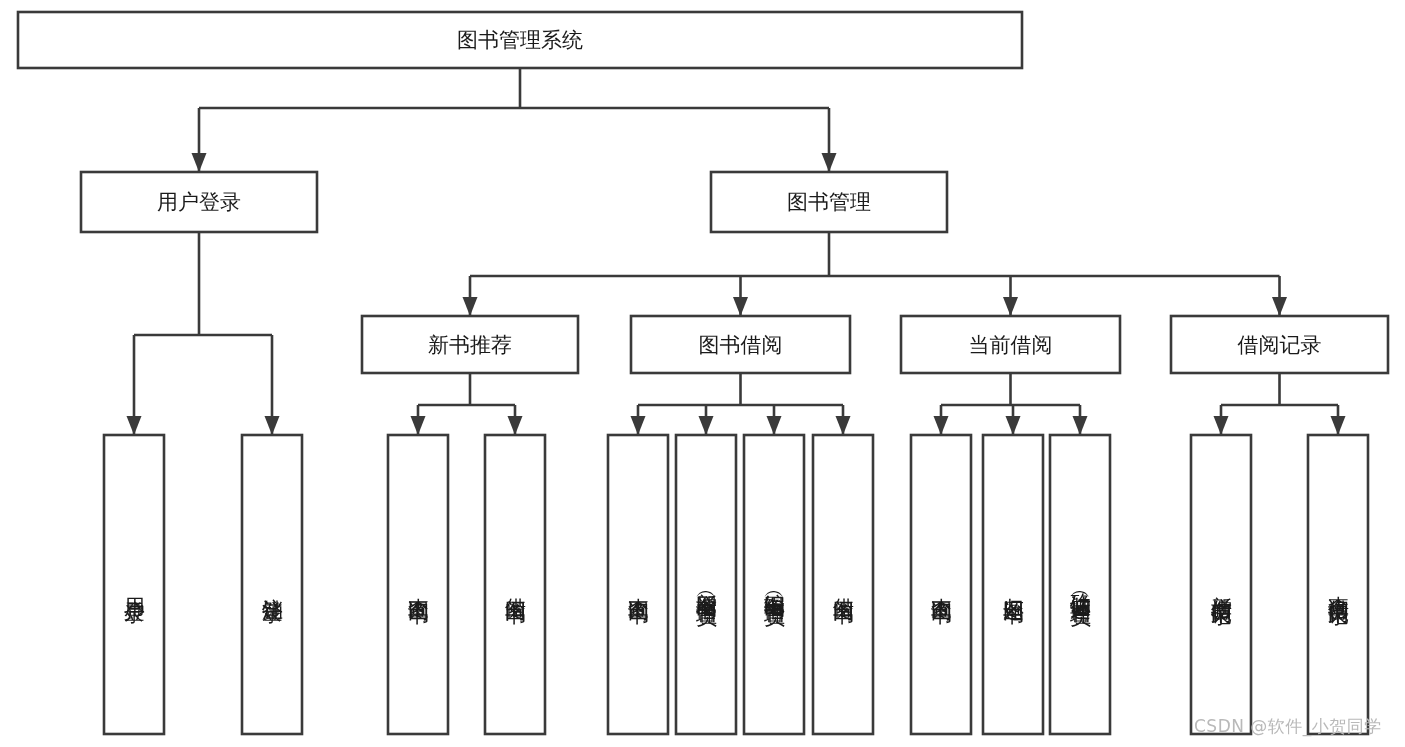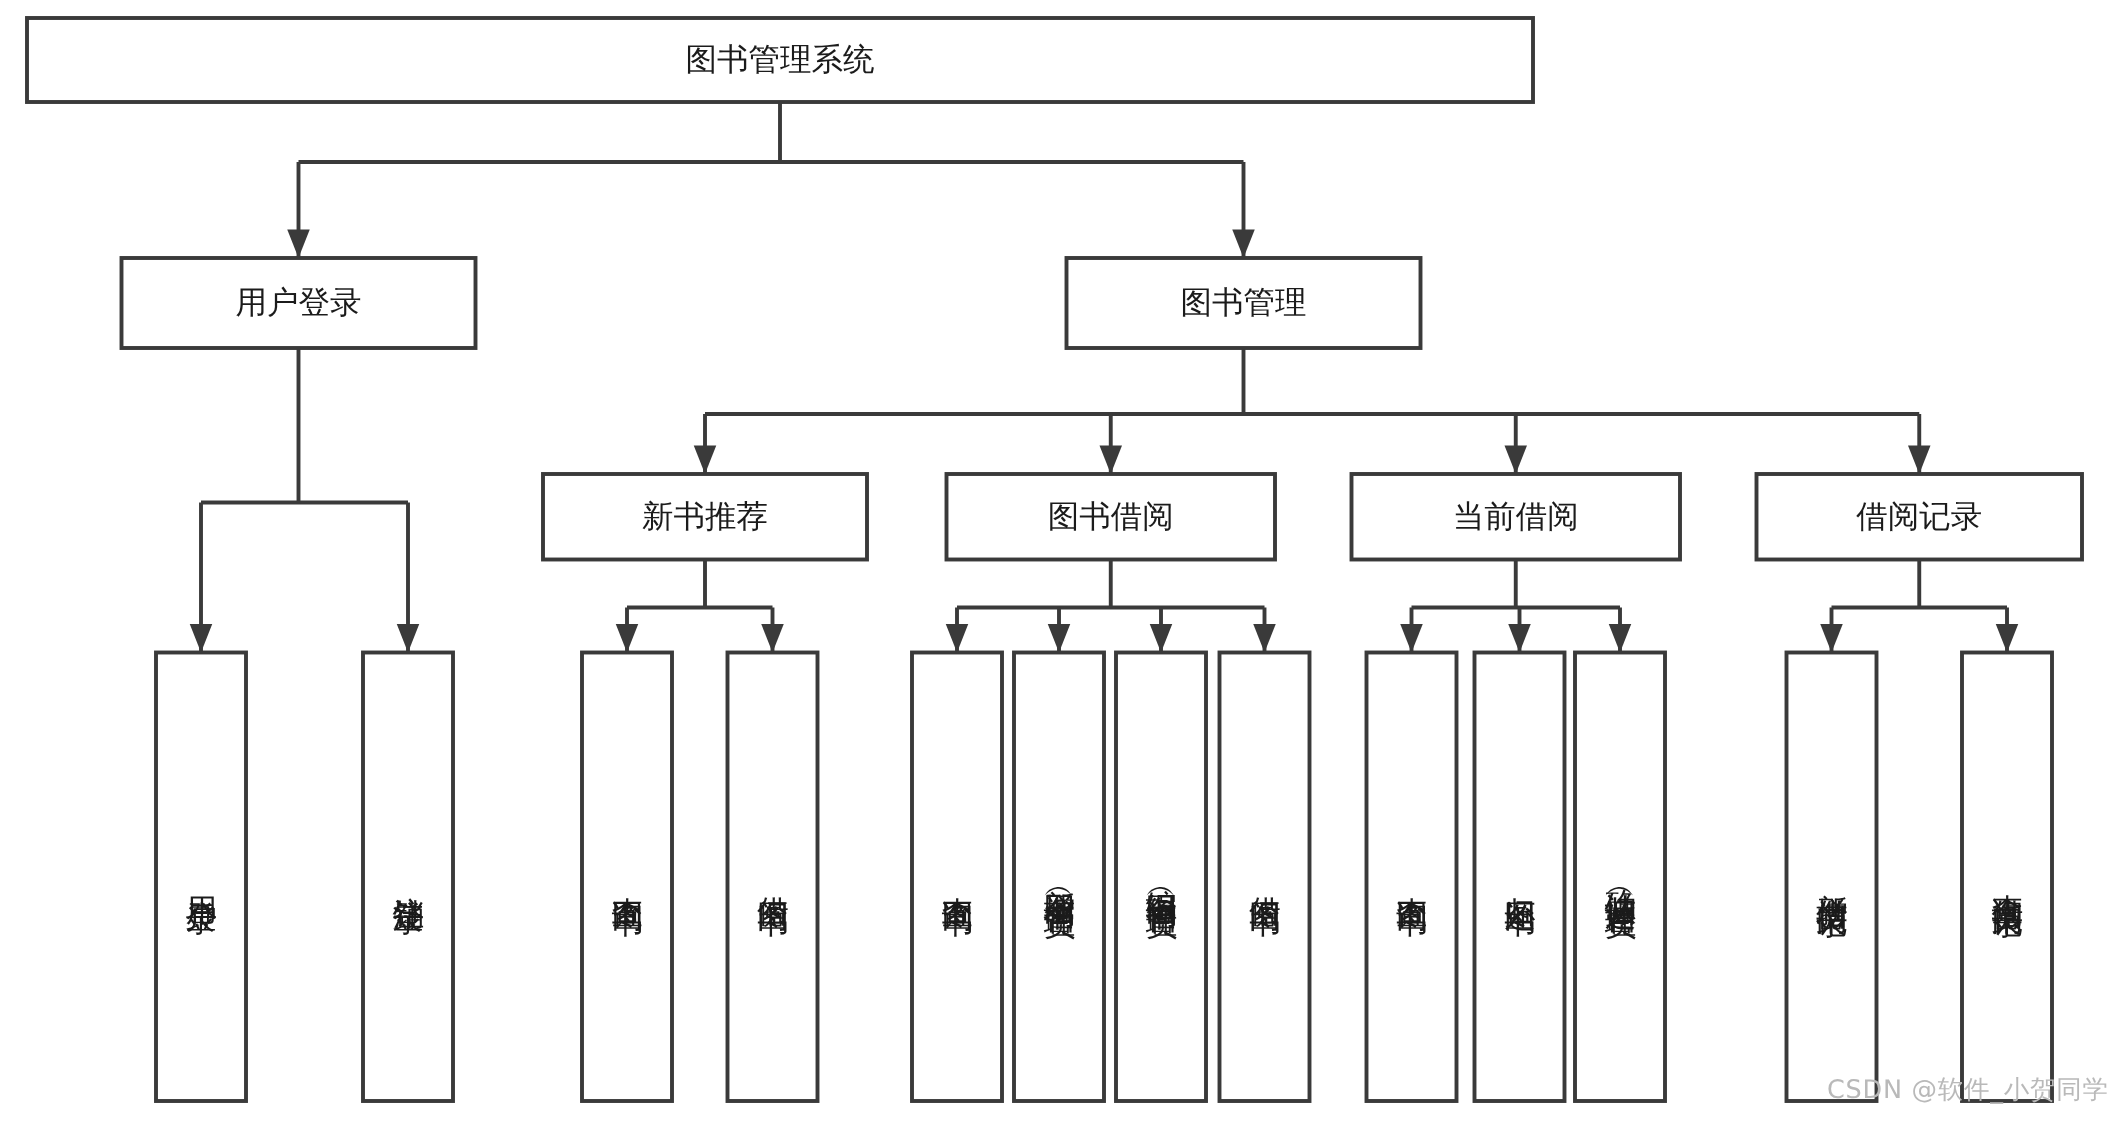--- a/index.html
+++ b/index.html
@@ -247,14 +247,14 @@
       <div class="node-label-v" style="left: 1050px; top: 435px; width: 60px; height: 299px; display: flex; align-items: center; justify-content: center;">
         <span>确认归还（管理员）</span>
       </div>
       <div class="node-label-v" style="left: 1191px; top: 435px; width: 60px; height: 299px; display: flex; align-items: center; justify-content: center;">
         <span>新增借阅记录</span>
       </div>
       <div class="node-label-v" style="left: 1308px; top: 435px; width: 60px; height: 299px; display: flex; align-items: center; justify-content: center;">
         <span>查询借阅记录</span>
       </div>
     </div>
-  <div class="watermark" style="left: 1194px; top: 715px; color: rgb(185, 185, 185); margin-left: 24px;">CSDN @软件_小贺同学</div>
+  <div class="watermark" style="left: 1194px; top: 715px; color: rgb(185, 185, 185);">CSDN @软件_小贺同学</div>
 </div>
 
 </body></html>

